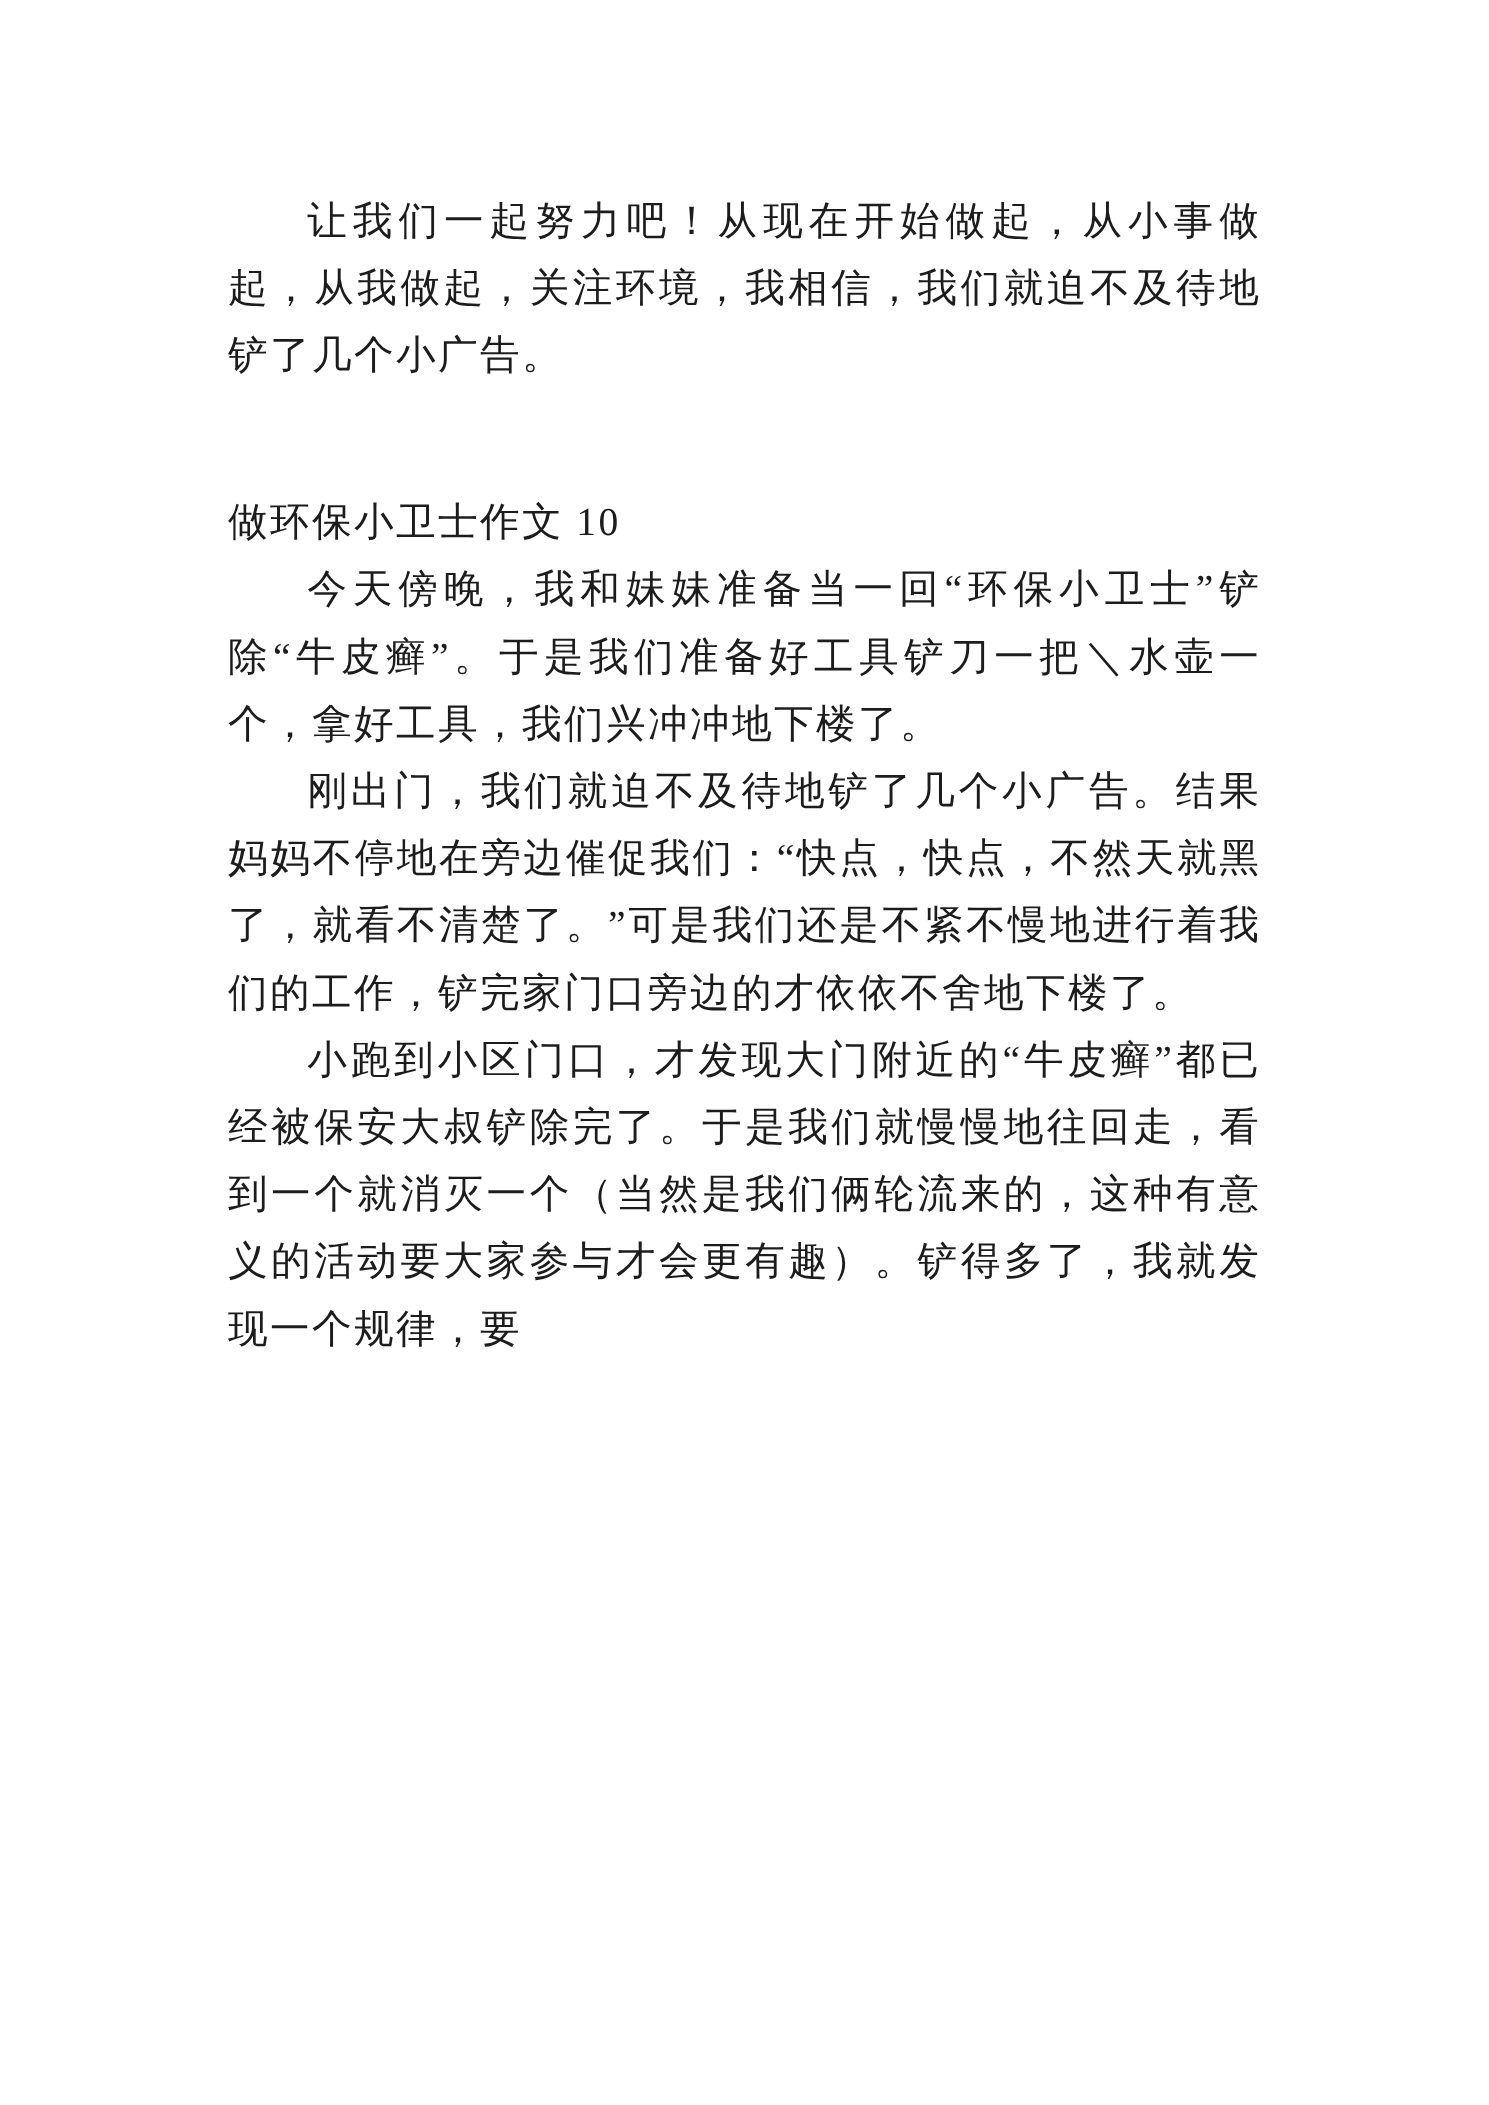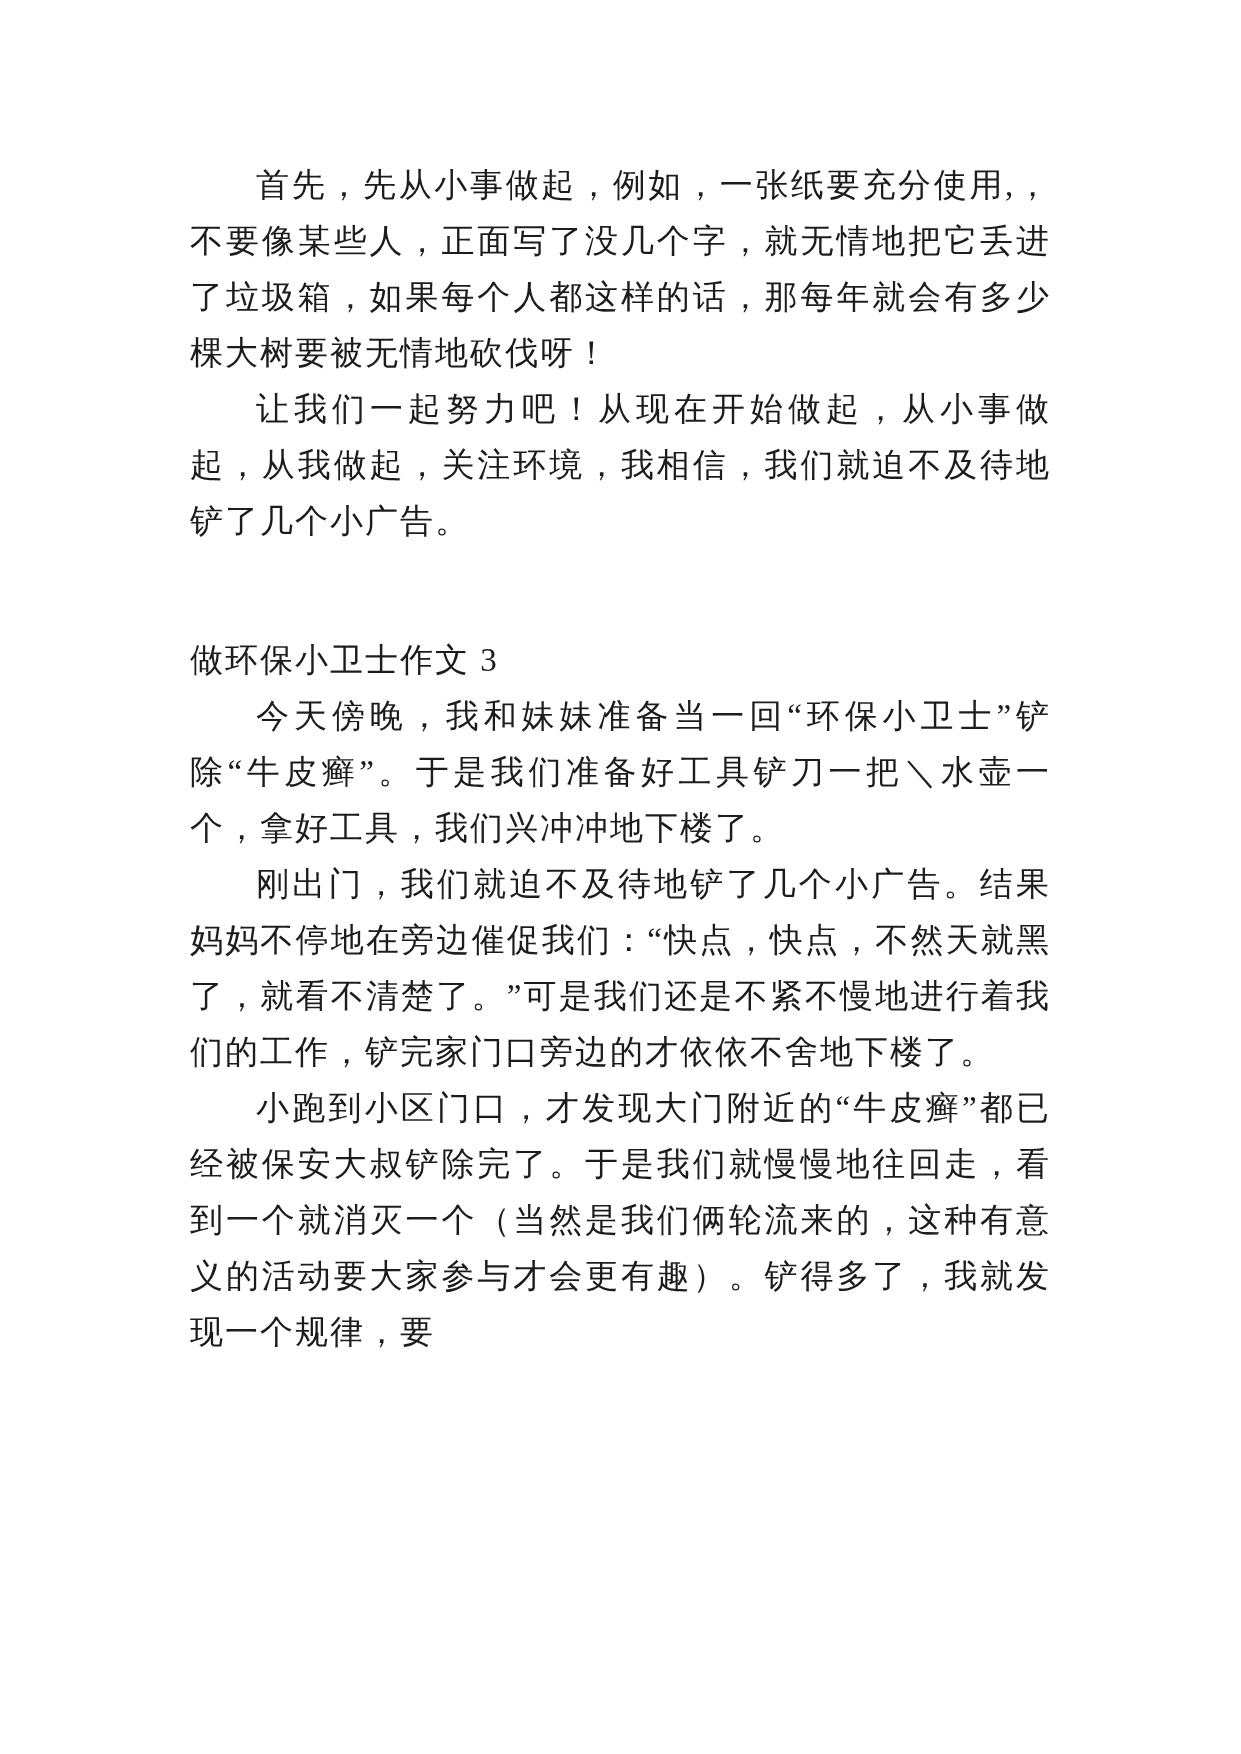--- a/index.html
+++ b/index.html
@@ -40,26 +40,25 @@
     margin-top: 83px;
   }
 </style>
 </head>
 <body>
 
 <div class="page">
   <div class="content">
 
 
-    <p class="body-para">首先，先从小事做起，例如，一张纸要充分使用,，不要像某些人，正面写了没几个字，就无情地把它丢进了垃圾箱，如果每个人都这样的话，那每年就会有多少棵大树要被无情地砍伐呀！</p>
 
 
     <p class="body-para">让我们一起努力吧！从现在开始做起，从小事做起，从我做起，关注环境，我相信，我们就迫不及待地铲了几个小广告。</p>
 
-    <p class="section-heading">做环保小卫士作文 3</p>
+    <p class="section-heading">做环保小卫士作文 10</p>
 
     <p class="body-para">今天傍晚，我和妹妹准备当一回“环保小卫士”铲除“牛皮癣”。于是我们准备好工具铲刀一把＼水壶一个，拿好工具，我们兴冲冲地下楼了。</p>
 
     <p class="body-para">刚出门，我们就迫不及待地铲了几个小广告。结果妈妈不停地在旁边催促我们：“快点，快点，不然天就黑了，就看不清楚了。”可是我们还是不紧不慢地进行着我们的工作，铲完家门口旁边的才依依不舍地下楼了。</p>
 
     <p class="body-para">小跑到小区门口，才发现大门附近的“牛皮癣”都已经被保安大叔铲除完了。于是我们就慢慢地往回走，看到一个就消灭一个（当然是我们俩轮流来的，这种有意义的活动要大家参与才会更有趣）。铲得多了，我就发现一个规律，要</p>
 
   </div>
 </div>
 

